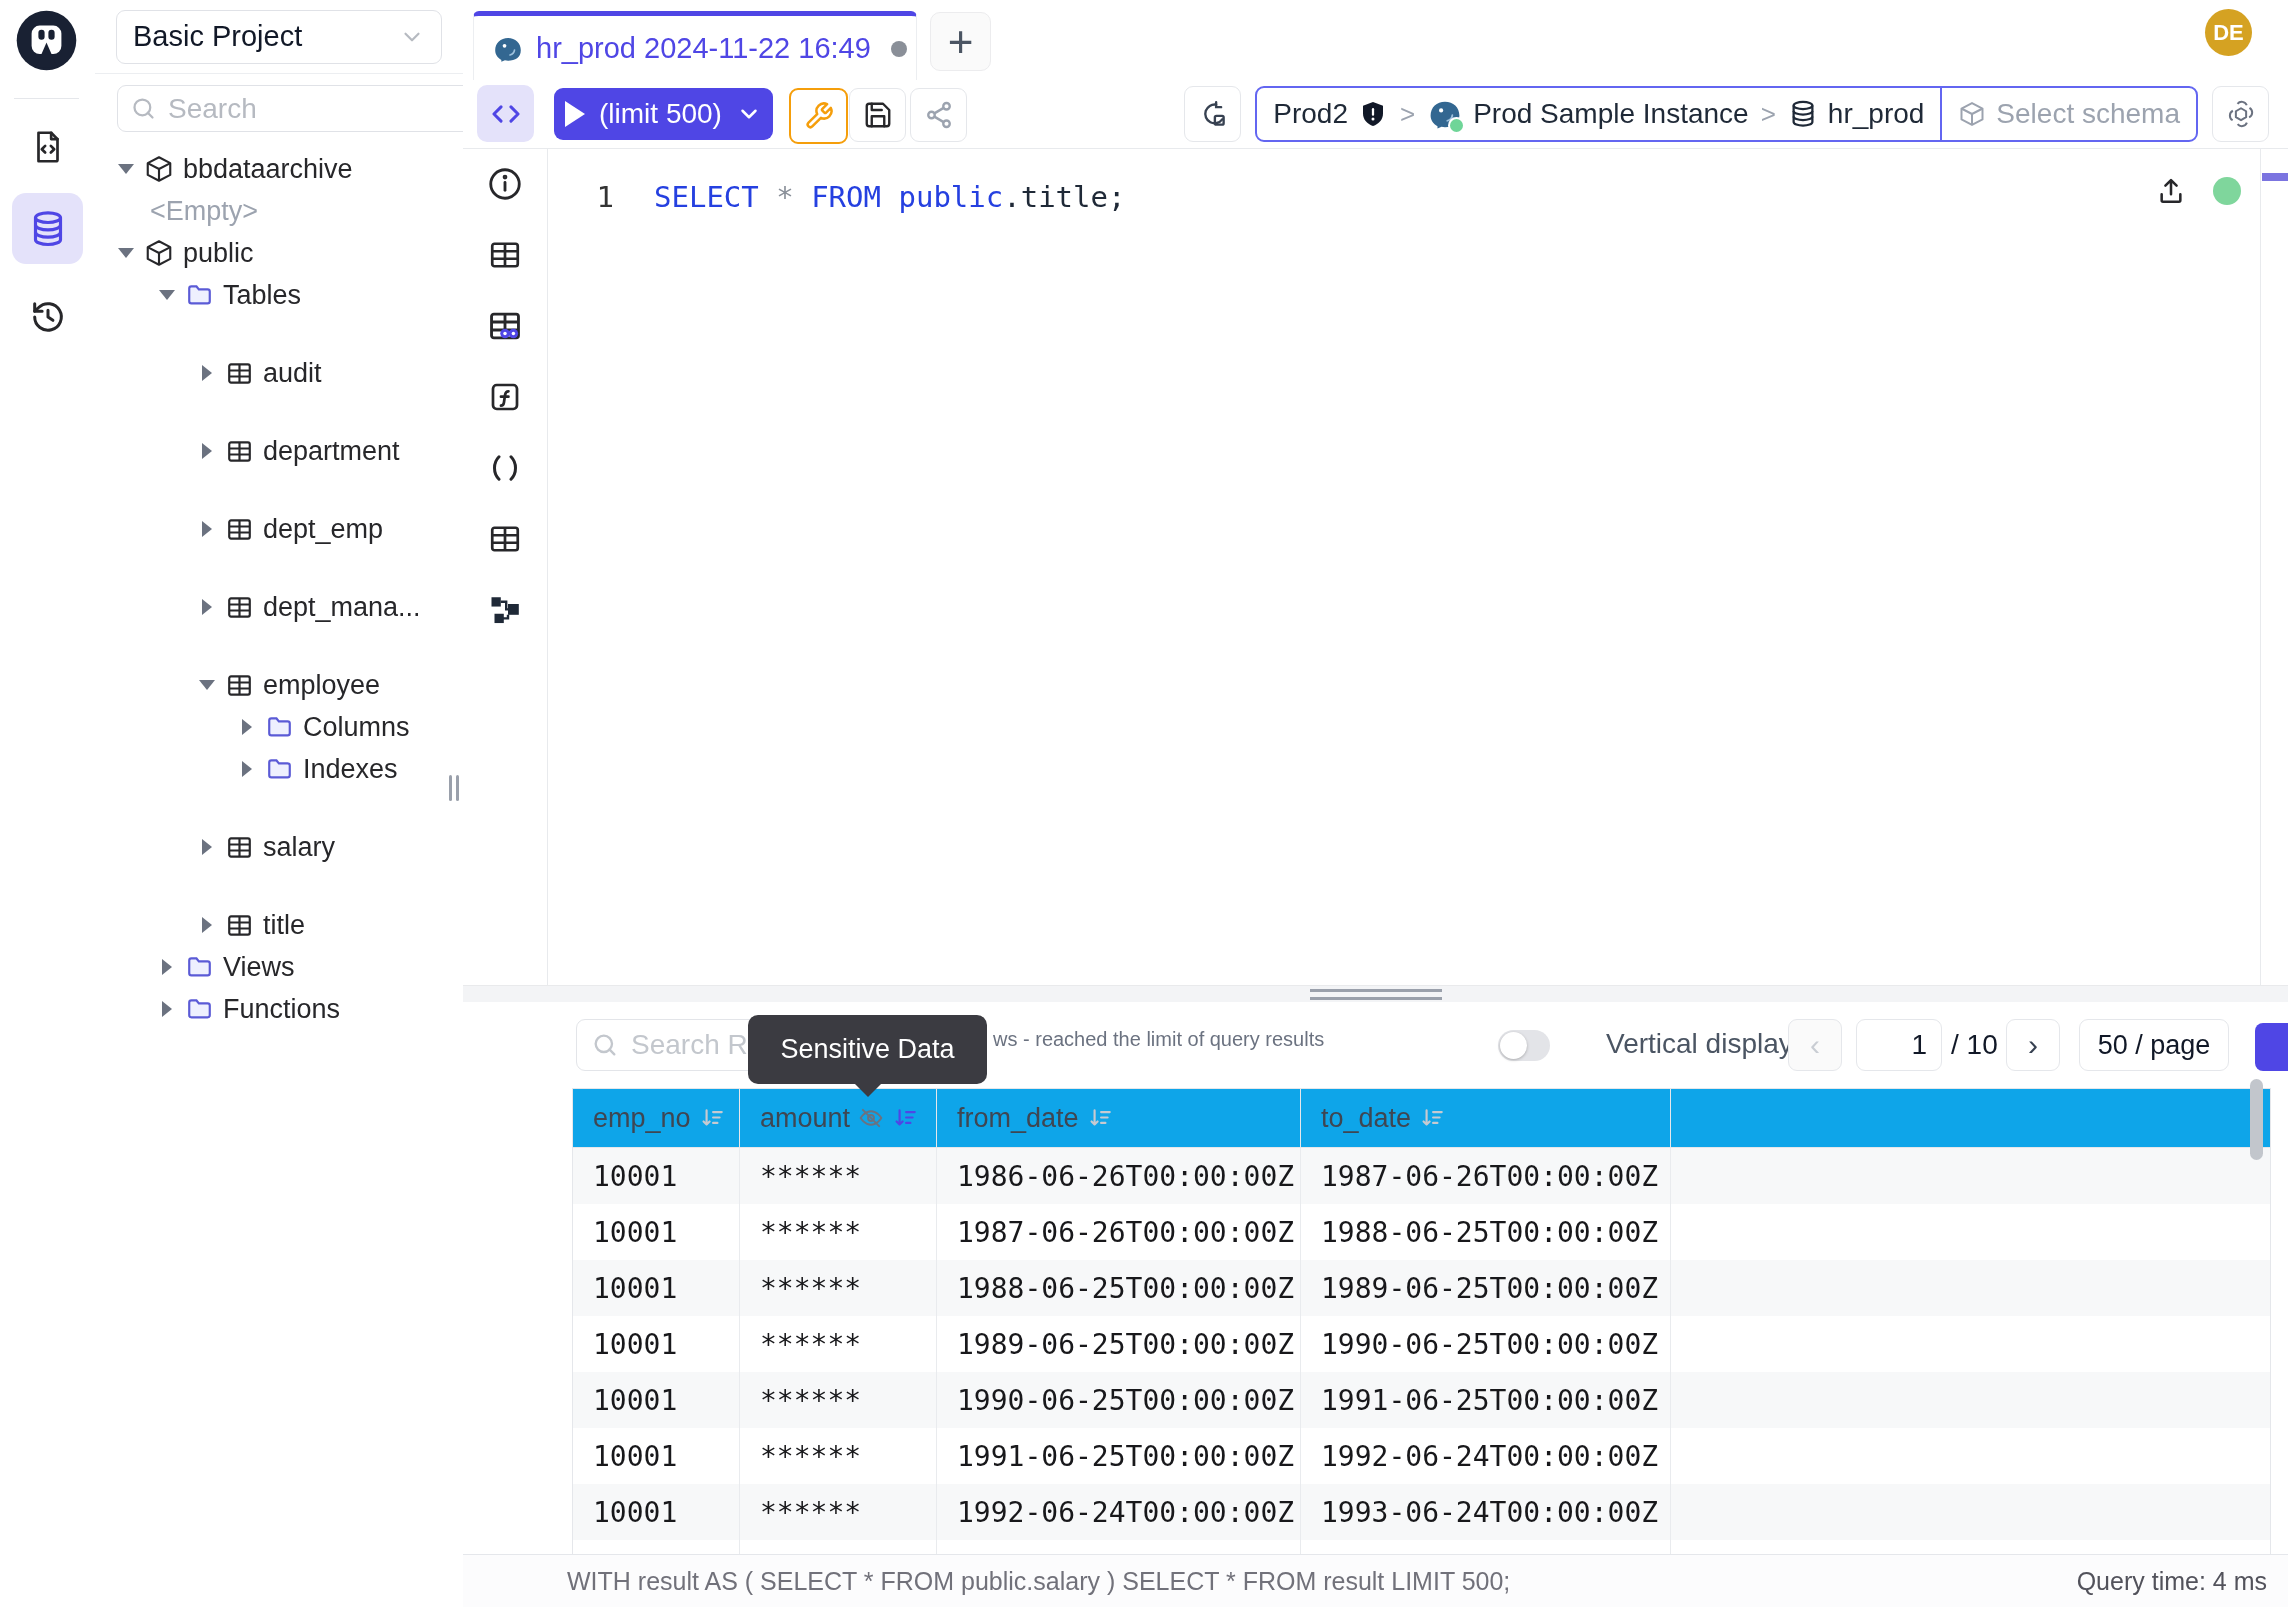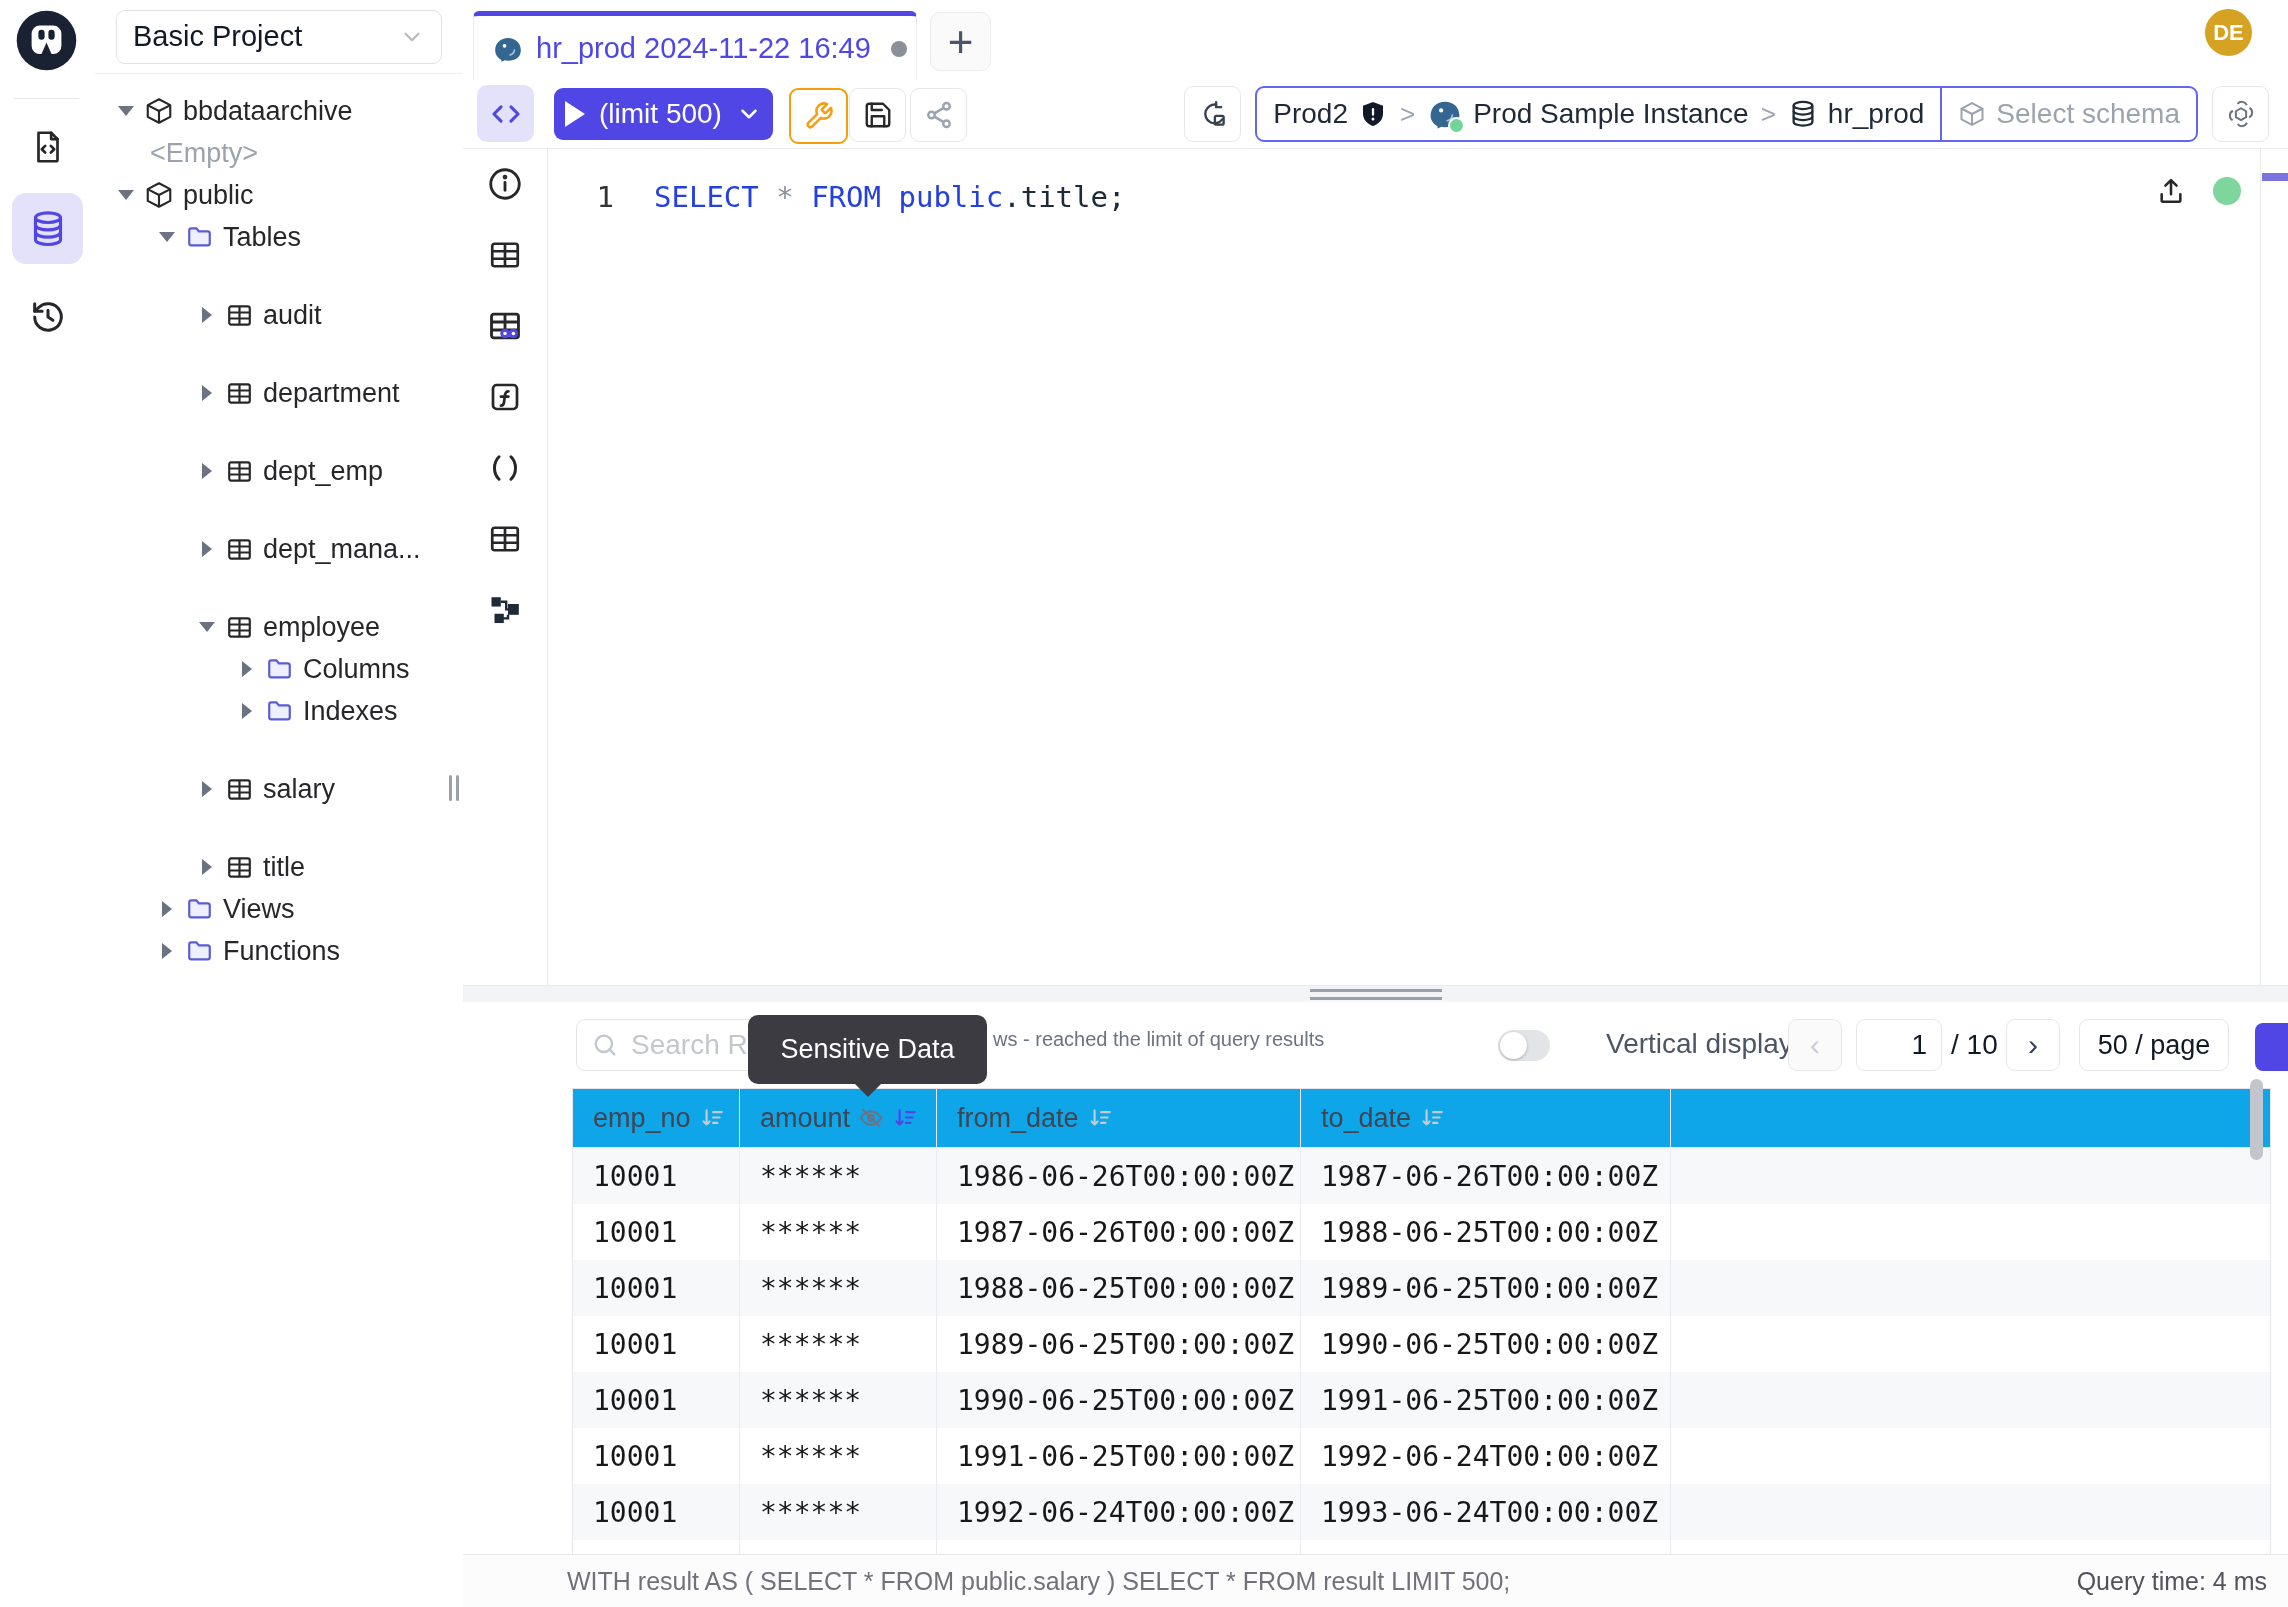--- a/index.html
+++ b/index.html
@@ -165,20 +165,39 @@
     <div class="project-row">
       <div class="select-box">
         <span>Basic Project</span>
         <span>
           <svg width="26" height="26" viewBox="0 0 24 24" fill="none" stroke="#b6bac1" stroke-width="2" stroke-linecap="round" stroke-linejoin="round">
               <path d="m6 9 6 6 6-6"></path>
             </svg>
         </span>
       </div>
     </div>
+    <div class="search-row">
+      <div class="search-input">
+        <span>
+          <svg width="27" height="27" viewBox="0 0 24 24" fill="none" stroke="#b6bac1" stroke-width="2" stroke-linecap="round">
+              <circle cx="11" cy="11" r="7"></circle>
+              <path d="m20 20-4.2-4.2"></path>
+            </svg>
+        </span>
+        <input placeholder="Search" style="">
+      </div>
+      <div class="sq-btn">
+        <span>
+          <svg width="28" height="28" viewBox="0 0 24 24" fill="none" stroke="#374151" stroke-width="2" stroke-linecap="round" stroke-linejoin="round">
+            <path d="M20 11a8 8 0 1 0-.9 5.2"></path>
+              <path d="M20 4.5V11h-6.5"></path>
+          </svg>
+        </span>
+      </div>
+    </div>
 
     <div class="tree">
       <div class="titem lv0">
         <span class="caret">
             <i class="caret-d"></i>
           </span>
         <span>
             <svg width="30" height="30" viewBox="0 0 24 24" fill="none" stroke="#27272a" stroke-width="1.7" stroke-linejoin="round">
               <path d="M12 2.6 21 7.3v9.4L12 21.4 3 16.7V7.3z"></path>
               <path d="M3.3 7.5 12 12l8.7-4.5M12 12v9.2"></path>

